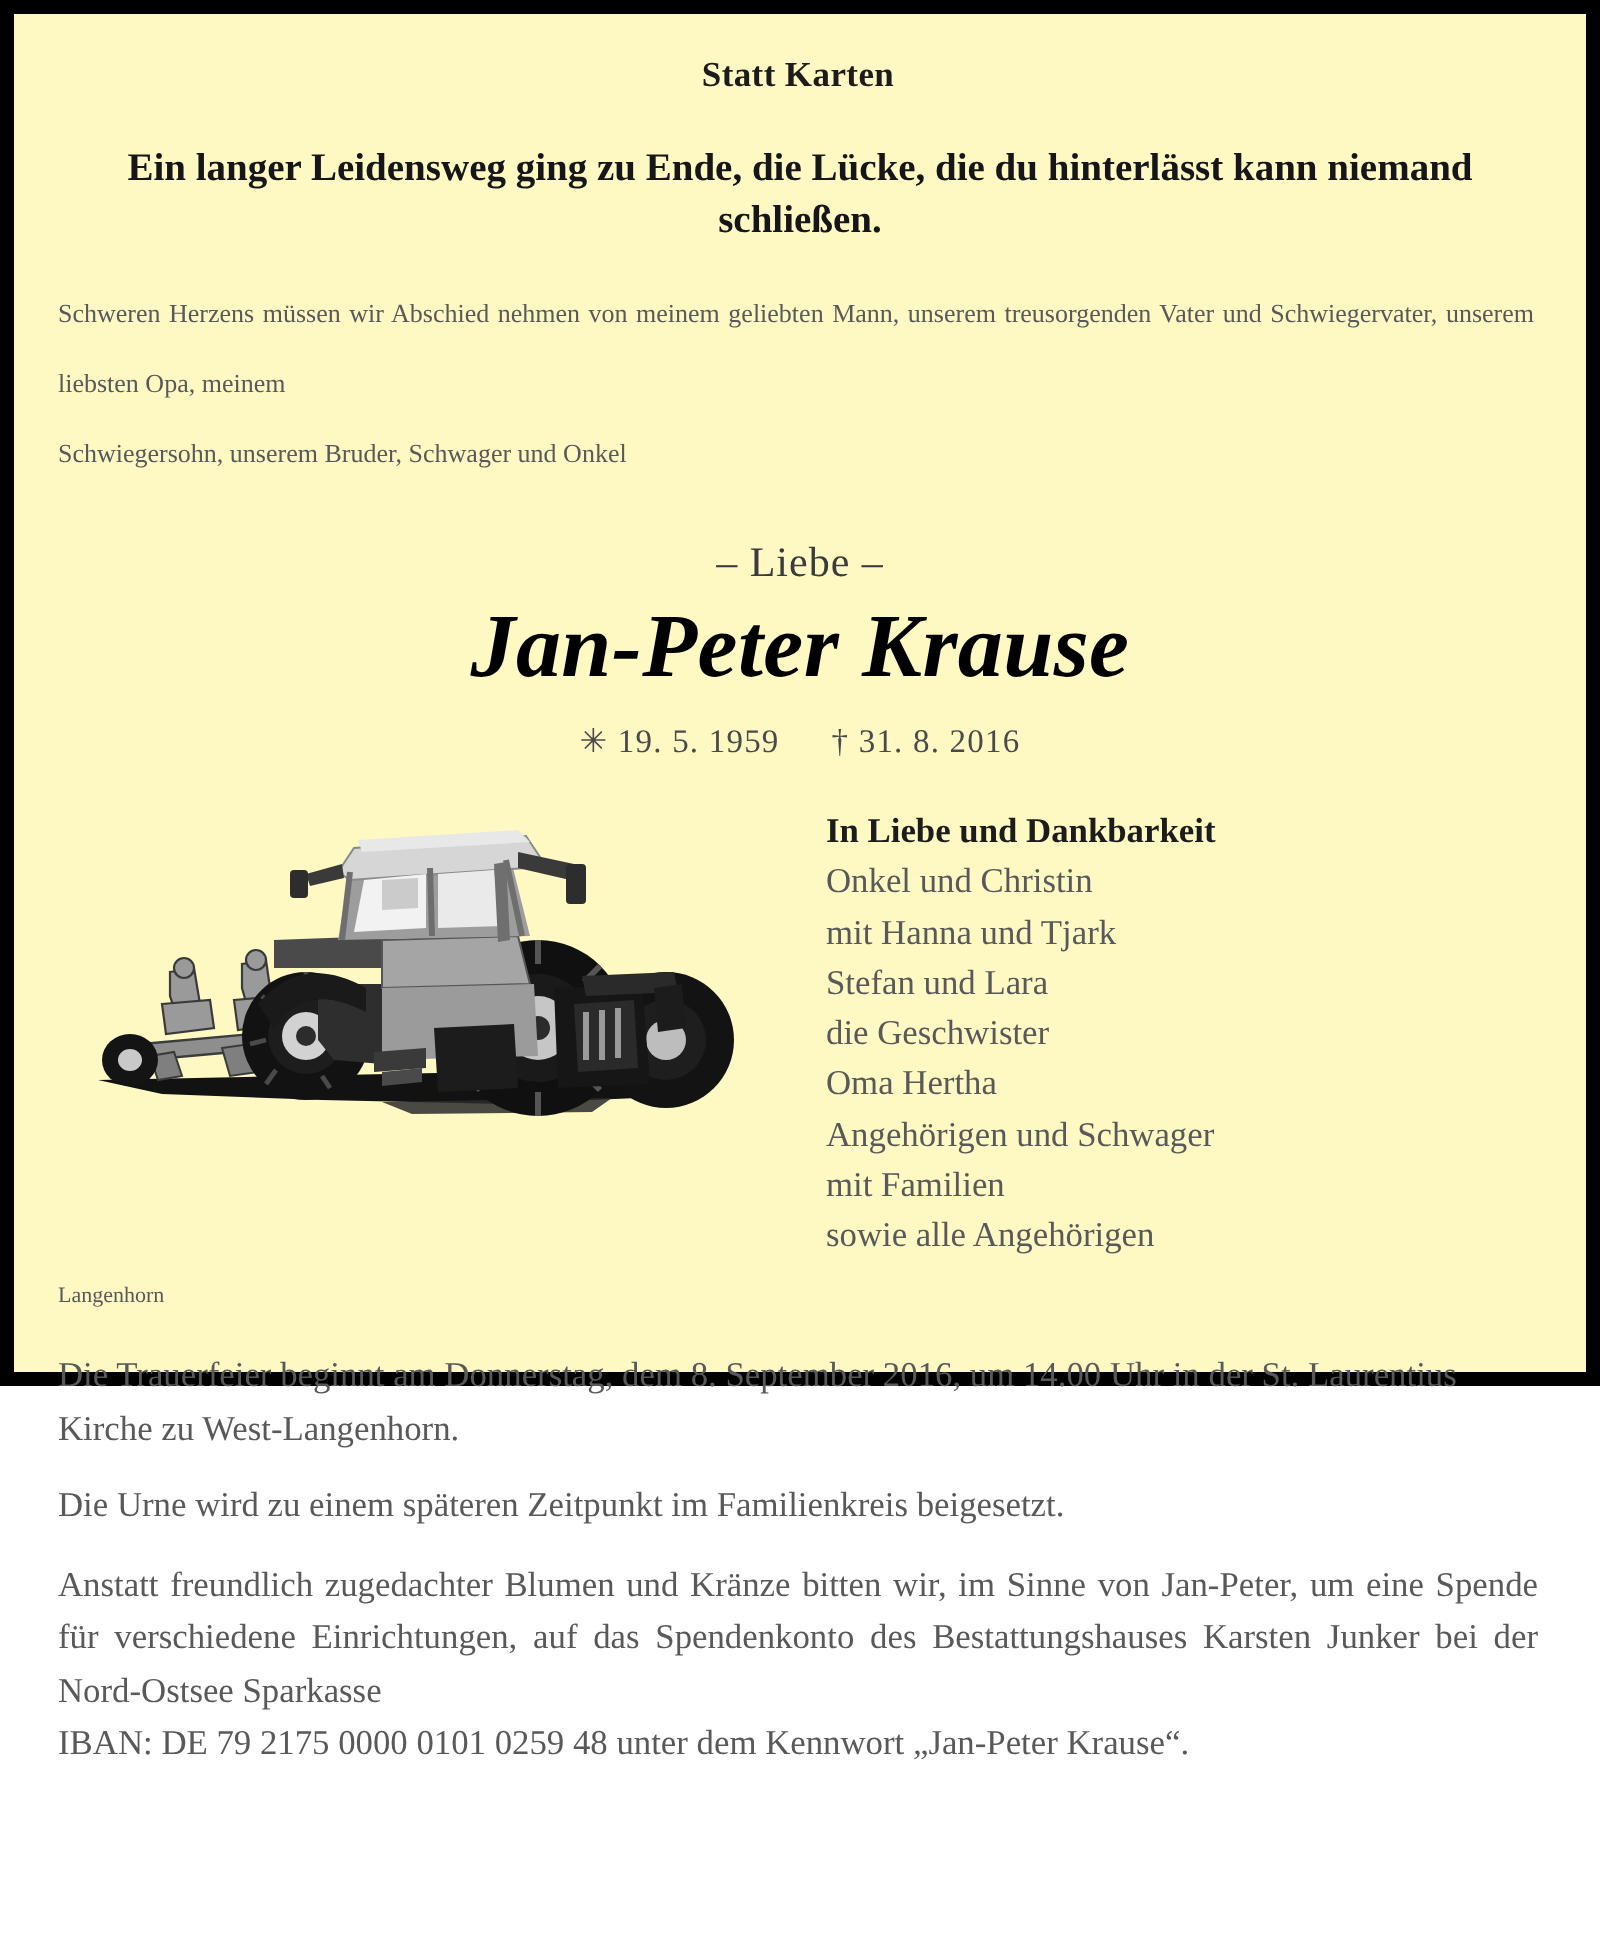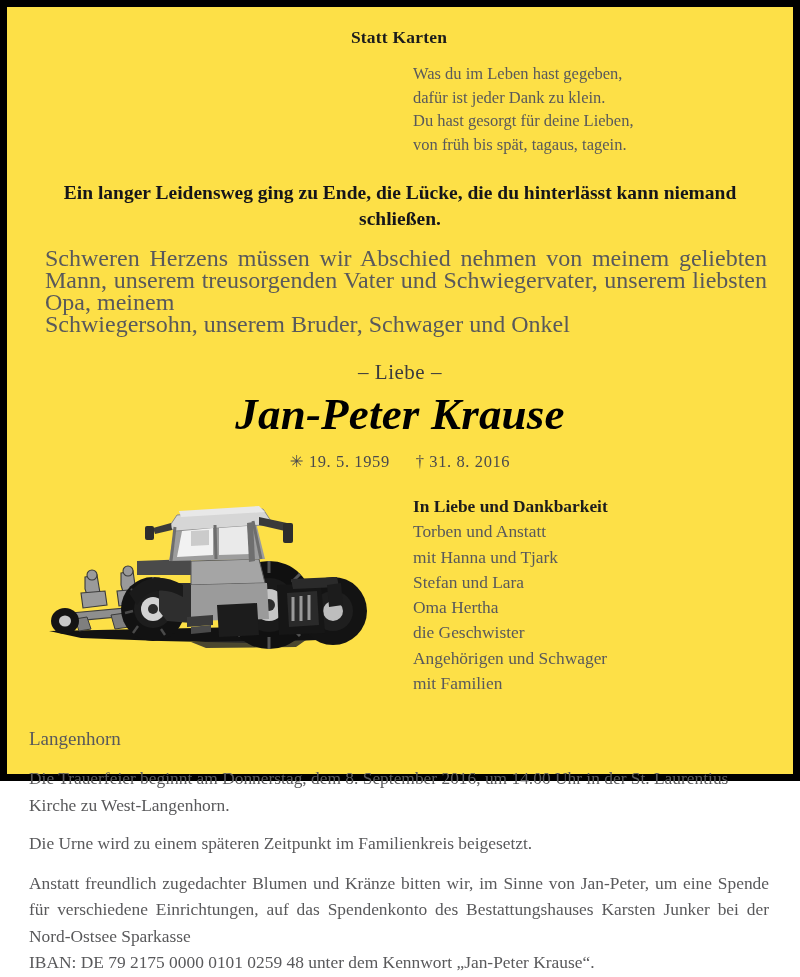--- a/index.html
+++ b/index.html
@@ -10,22 +10,22 @@
   body {
     width: 800px;
     height: 977px;
     font-family: "Liberation Serif", "DejaVu Serif", serif;
     overflow: hidden;
   }
   #notice {
     position: relative;
     box-sizing: border-box;
     width: 800px;
-    height: 781px;
-    background: #fde047;
+    height: 693px;
+    background: #fef9c3;
     border: 7px solid #000000;
     padding: 14px 22px 0 22px;
   }
 
   
   .statt {
     text-align: center;
     font-weight: bold;
     font-size: 17.5px;
     color: #1c1c1c;
@@ -47,24 +47,24 @@
     margin: 24px 0 2px 0;
     text-align: center;
     font-weight: bold;
     font-size: 19.5px;
     line-height: 26px;
     color: #15151a;
     padding: 0 8px;
   }
 
   .intro {
-    margin: 15px 0 0 16px;
-    color: #59595b;
-    font-size: 24px;
-    line-height: 22px;
+    margin: 15px 0 0 0;
+    color: #59595b;
+    font-size: 13px;
+    line-height: 35px;
     text-align: justify;
     text-justify: inter-word;
     padding-right: 4px;
   }
   .intro .lastline { display: block; }
 
   .nickname {
     margin: 25px 0 0 0;
     text-align: center;
     font-size: 21px;
@@ -115,21 +115,21 @@
     left: 12px;
     top: 7px;
     width: 330px;
     height: 175px;
   }
 
   
   .place {
     margin: 0;
     color: #59595b;
-    font-size: 19px;
+    font-size: 11px;
     line-height: 26px;
   }
   .para {
     margin: 13px 0 0 0;
     color: #59595b;
     font-size: 17.4px;
     line-height: 26.5px;
     text-align: justify;
     text-justify: inter-word;
     padding-right: 2px;
@@ -138,26 +138,20 @@
   .para .lastline { display: block; }
   .nojust { text-align: left; }
 </style>
 </head>
 <body>
 
 <div id="notice">
 
   <div class="statt">Statt Karten</div>
 
-  <div class="poem">
-    <div>Was du im Leben hast gegeben,</div>
-    <div>dafür ist jeder Dank zu klein.</div>
-    <div>Du hast gesorgt für deine Lieben,</div>
-    <div>von früh bis spät, tagaus, tagein.</div>
-  </div>
 
   <div class="headline">Ein langer Leidensweg ging zu Ende, die Lücke, die du hinterlässt kann niemand schließen.</div>
 
   <div class="intro"><span>Schweren Herzens müssen wir Abschied nehmen von meinem geliebten Mann, unserem treusorgenden Vater und Schwiegervater, unserem liebsten Opa, meinem</span><span class="lastline">Schwiegersohn, unserem Bruder, Schwager und Onkel</span></div>
 
   <div class="nickname">– Liebe –</div>
 
   <div class="fullname">Jan-Peter Krause</div>
 
   <div class="dates"><span>✳ 19. 5. 1959</span><span class="gap"></span><span>† 31. 8. 2016</span></div>
@@ -264,27 +258,28 @@
 
         <path d="M88 92 Q110 66 142 84 L142 96 Q112 80 96 104 Z" fill="#1a1a1a"></path>
 
         <path d="M146 116 L172 114 L172 124 L146 126 Z" fill="#3a3a3a"></path>
         <path d="M150 126 L170 124 L170 131 L150 133 Z" fill="#4a4a4a"></path>
       </svg>
     </div>
 
     <div class="family">
       <div class="title">In Liebe und Dankbarkeit</div>
-      <div>Torben und Anstatt</div>
+      <div>Onkel und Christin</div>
       <div>mit Hanna und Tjark</div>
       <div>Stefan und Lara</div>
+      <div>die Geschwister</div>
       <div>Oma Hertha</div>
-      <div>die Geschwister</div>
       <div>Angehörigen und Schwager</div>
       <div>mit Familien</div>
+      <div>sowie alle Angehörigen</div>
     </div>
 
   </div>
 
   <div class="place">Langenhorn</div>
 
   <div class="para nojust"><span>Die Trauerfeier beginnt am Donnerstag, dem 8. September 2016, um 14.00 Uhr in</span> <span>der St. Laurentius Kirche zu West-Langenhorn.</span></div>
 
   <div class="para tight nojust">Die Urne wird zu einem späteren Zeitpunkt im Familienkreis beigesetzt.</div>
 

